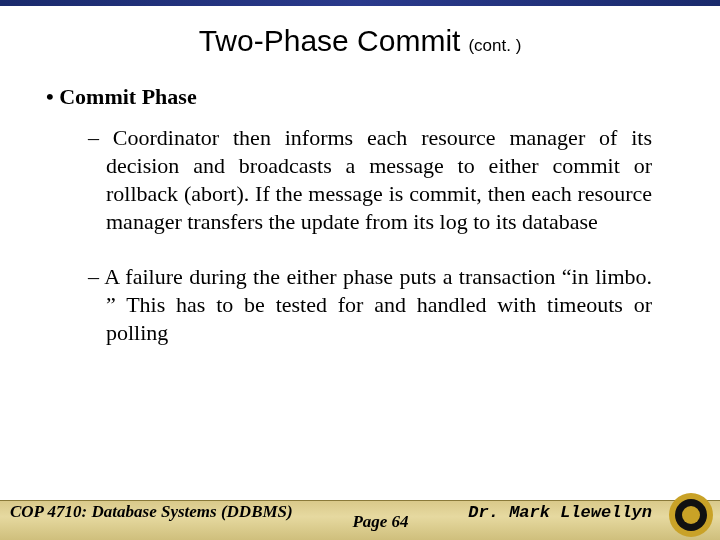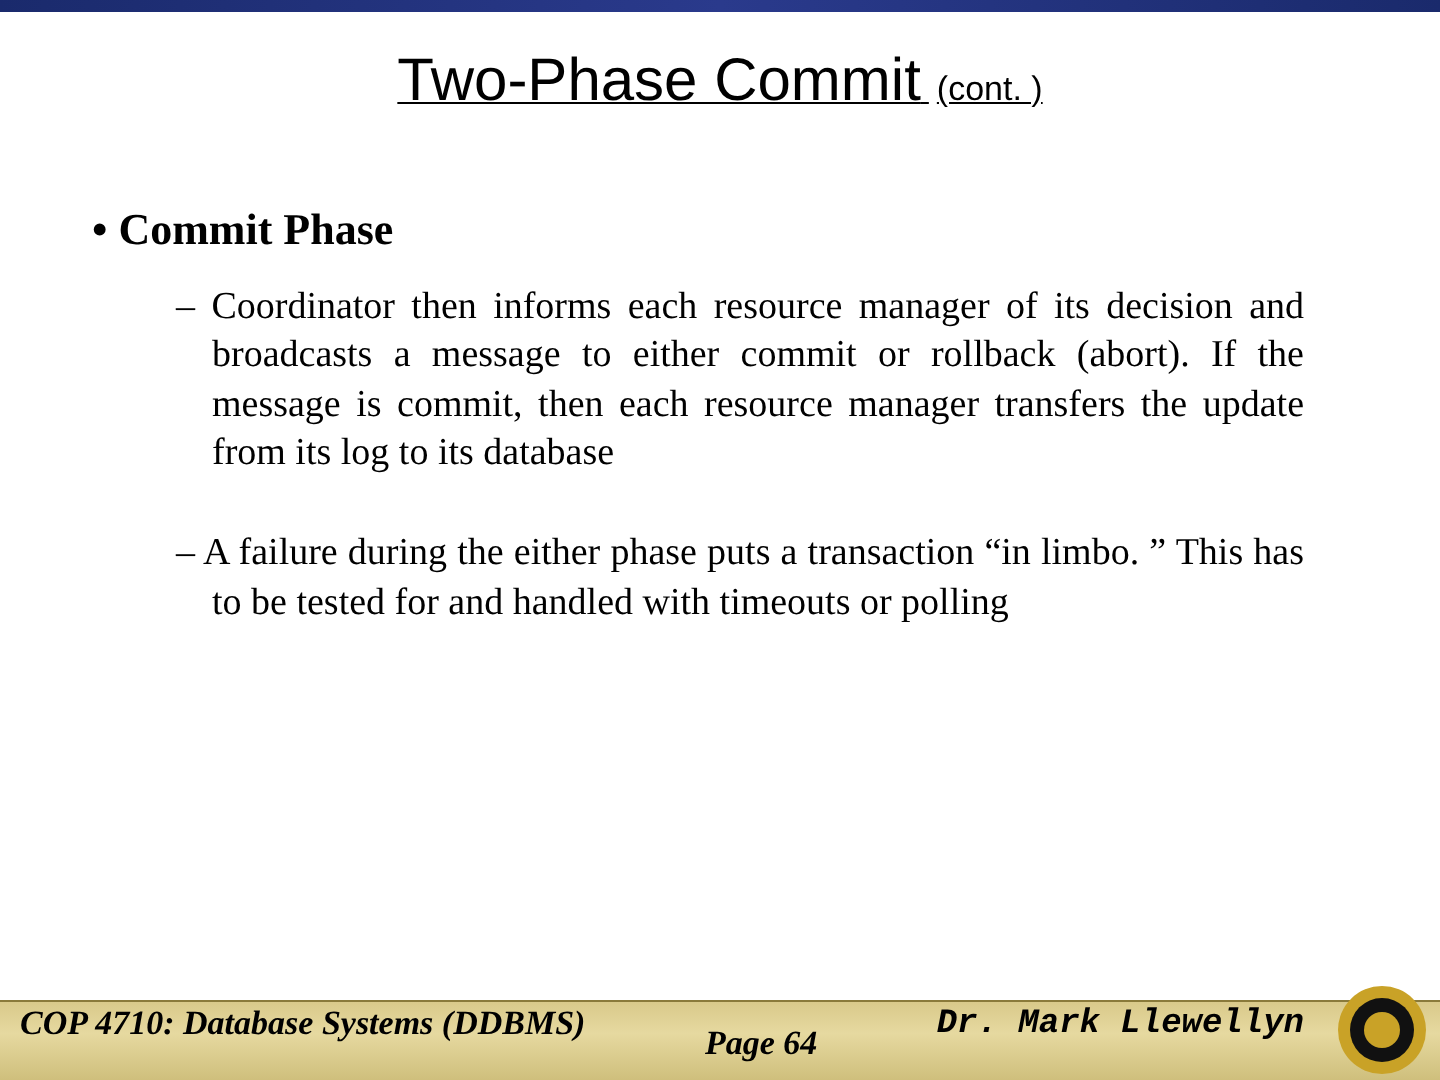--- a/index.html
+++ b/index.html
@@ -11,22 +11,21 @@
   }
   .top-band {
     height: 6px;
     background: linear-gradient(to right, #1a2a6c, #2a3a8c, #1a2a6c);
   }
   .slide {
     padding: 18px 28px 0 28px;
   }
   .title-line {
     text-align: center;
-    margin-bottom: 44px;
-    text-decoration: underline;
+    margin-bottom: 26px;
   }
   .title-main {
     font-family: Arial, Helvetica, sans-serif;
     font-size: 30px;
     font-weight: 400;
     color: #000;
   }
   .title-cont {
     font-family: Arial, Helvetica, sans-serif;
     font-size: 17px;
@@ -39,21 +38,21 @@
     color: #000;
     margin: 0 0 14px 0;
     padding-left: 36px;
     text-indent: -18px;
     font-family: Liberation Serif, serif;
   }
   .l1-bullet::before {
     content: "• ";
   }
   .l2-item {
-    font-size: 19px;
+    font-size: 22px;
     color: #000;
     margin: 0 40px 26px 78px;
     text-indent: -18px;
     text-align: justify;
     line-height: 1.28;
   }
   .l2-item::before {
     content: "– ";
   }
   .footer {

